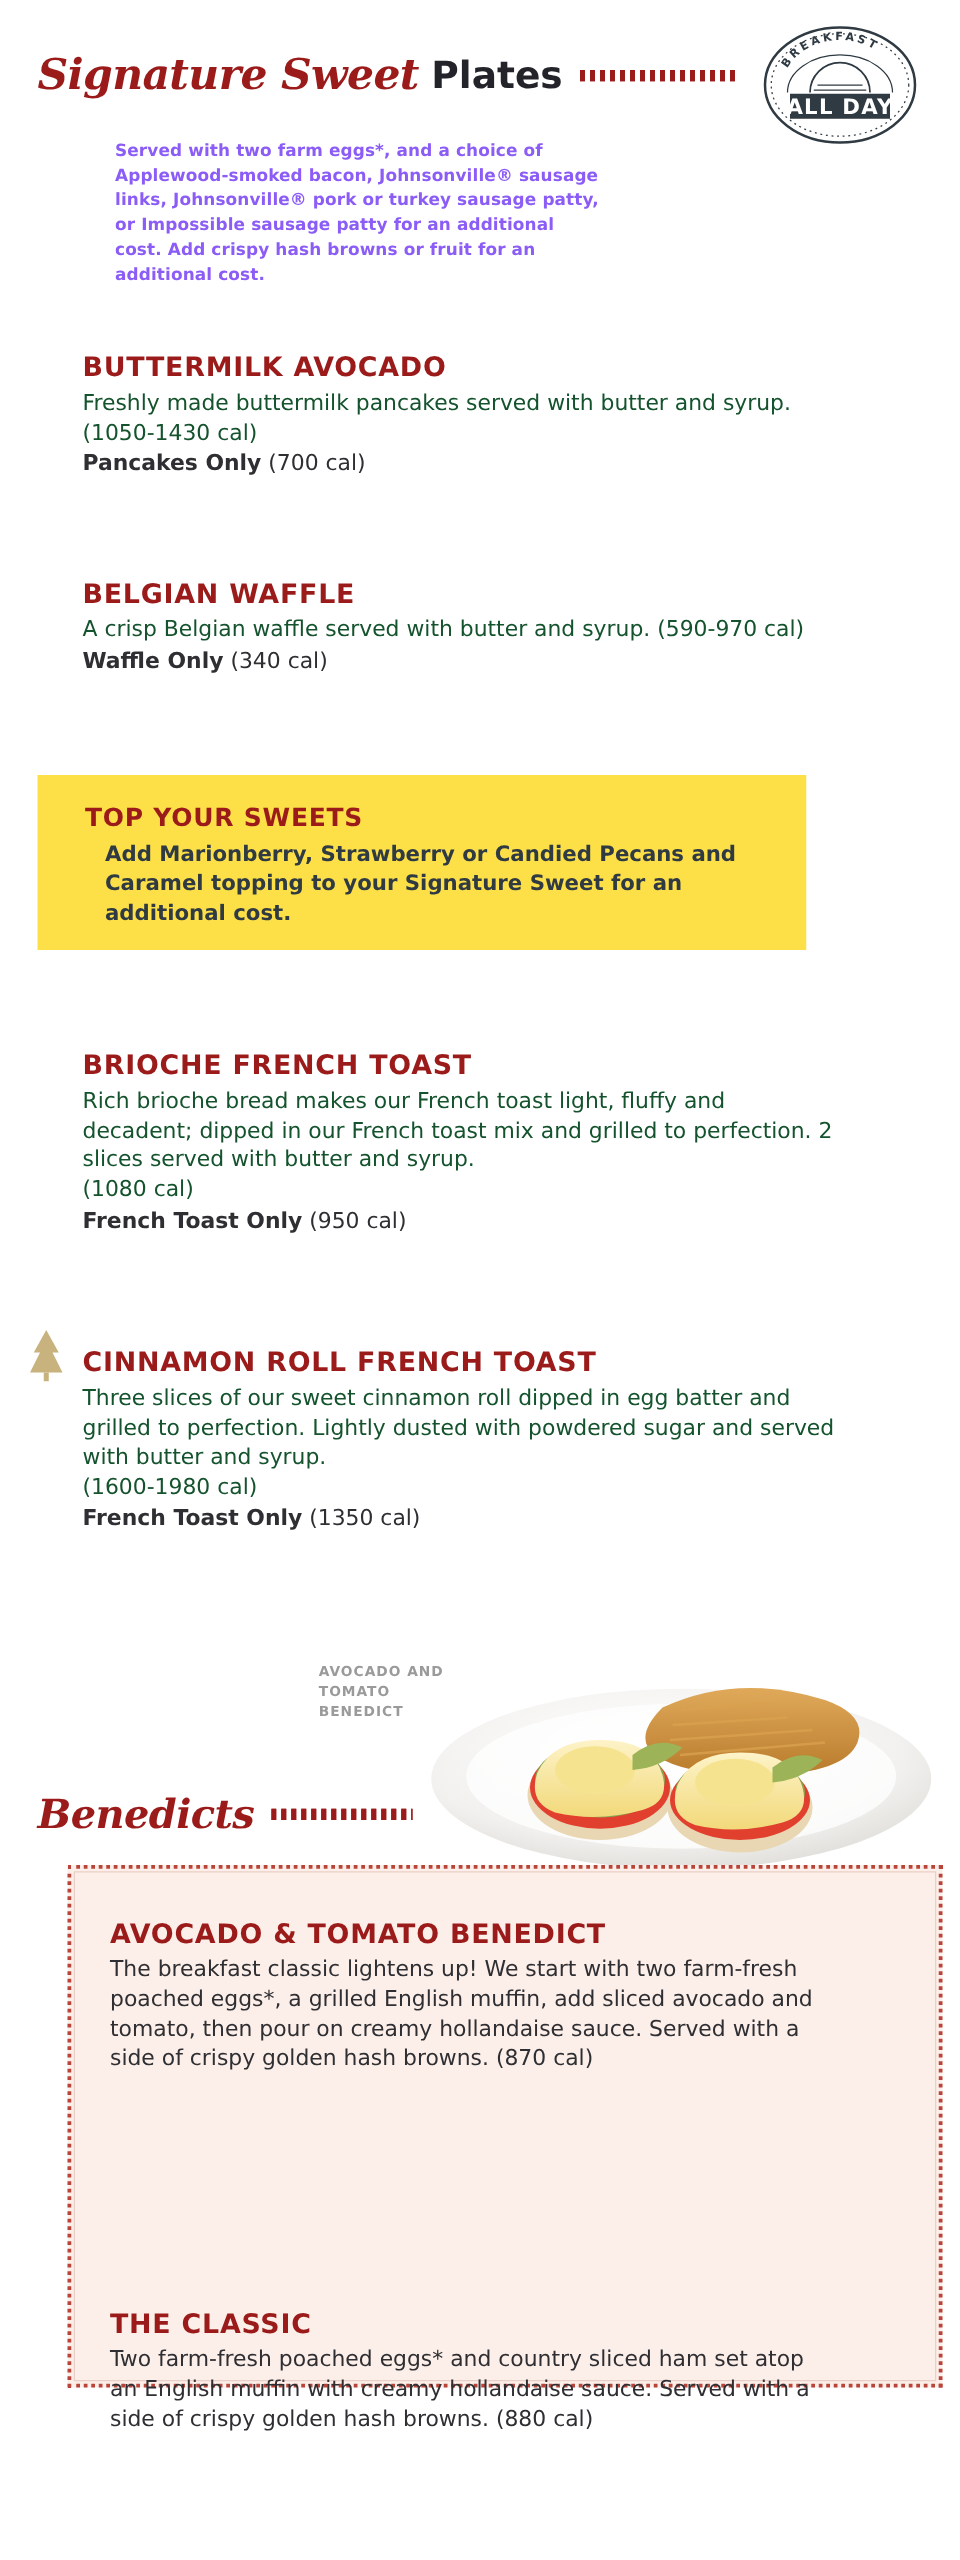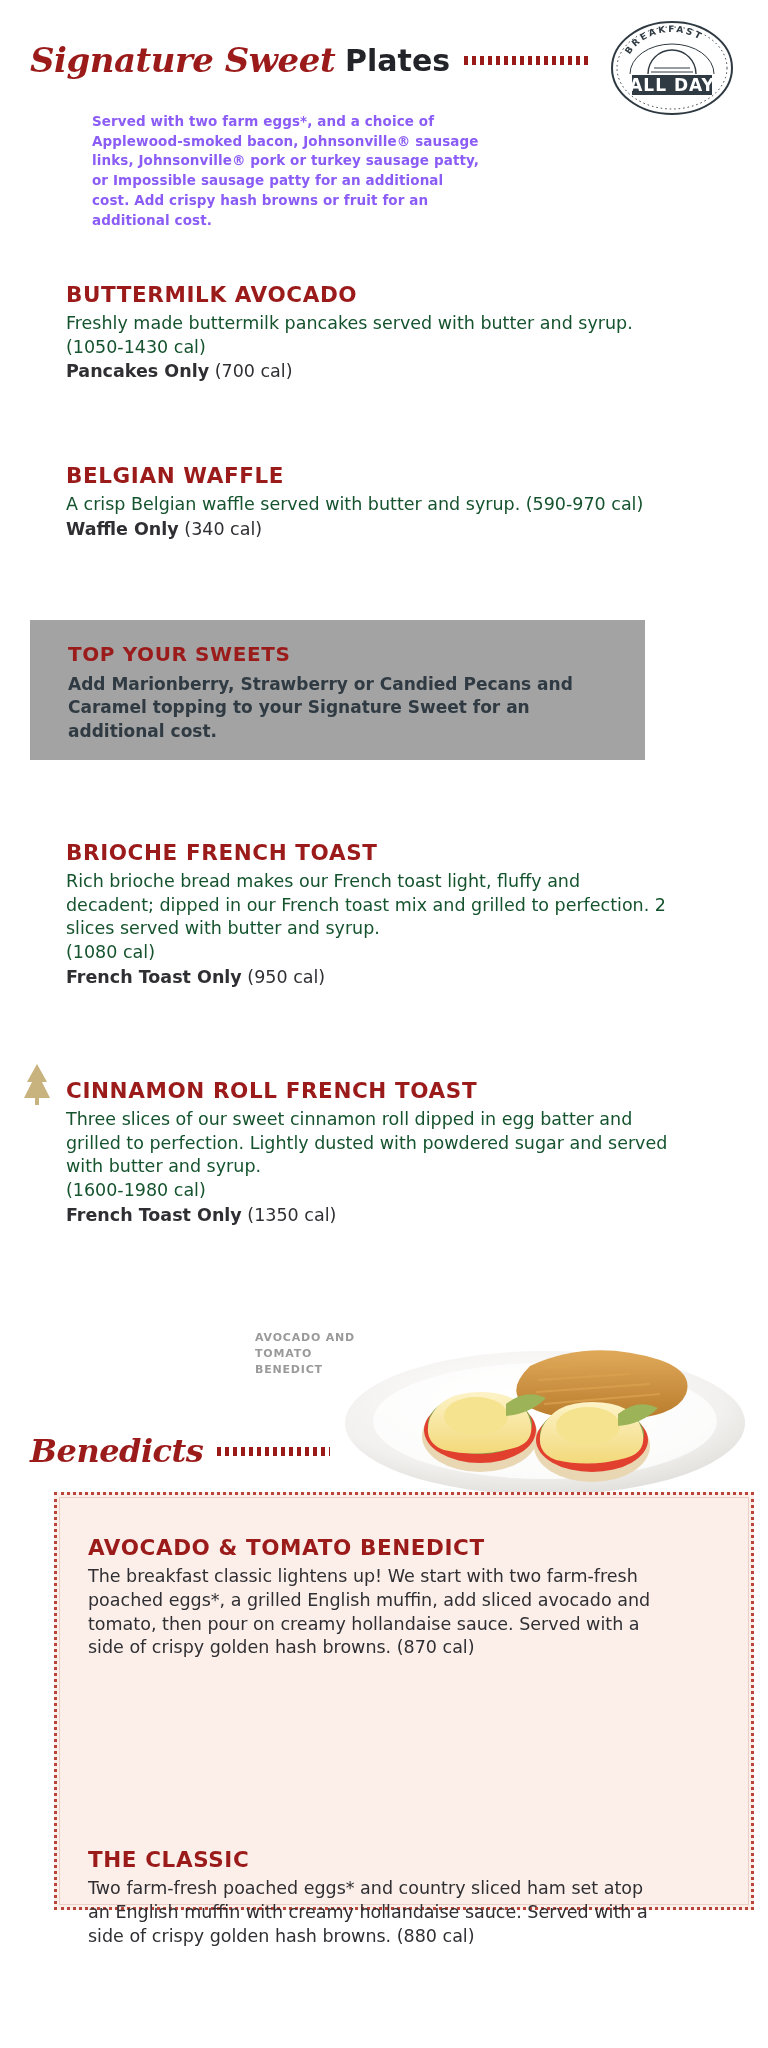--- a/index.html
+++ b/index.html
@@ -96,34 +96,35 @@
     font-size: 17.5px;
     line-height: 1.35;
     color: #2f2f33;
     margin-top: 1px;
   }
   .onlyline .lbl { font-weight: bold; }
 
   
   .tintbox {
     position: absolute;
-    background: #a3a3a3;
+    background: #fde047;
   }
   .tintbox .hl-title {
     font-size: 20px;
     font-weight: bold;
     color: #9b1b1b;
     letter-spacing: 0.6px;
   }
   .tintbox .hl-body {
     font-size: 17px;
     font-weight: bold;
     line-height: 1.38;
     color: #2f3a42;
     margin-top: 7px;
+    margin-left: 16px;
   }
 
   
   .tree {
     position: absolute;
     left: 20px;
     top: 1062px;
     width: 34px;
     height: 44px;
   }

